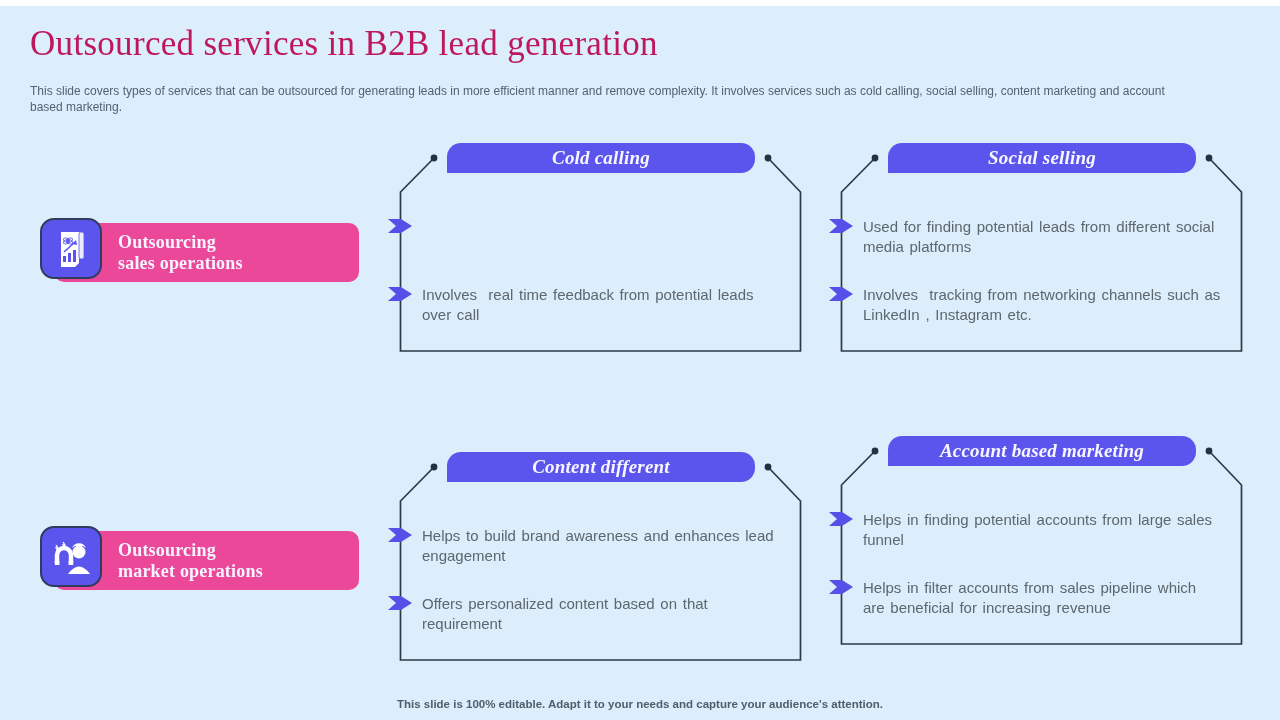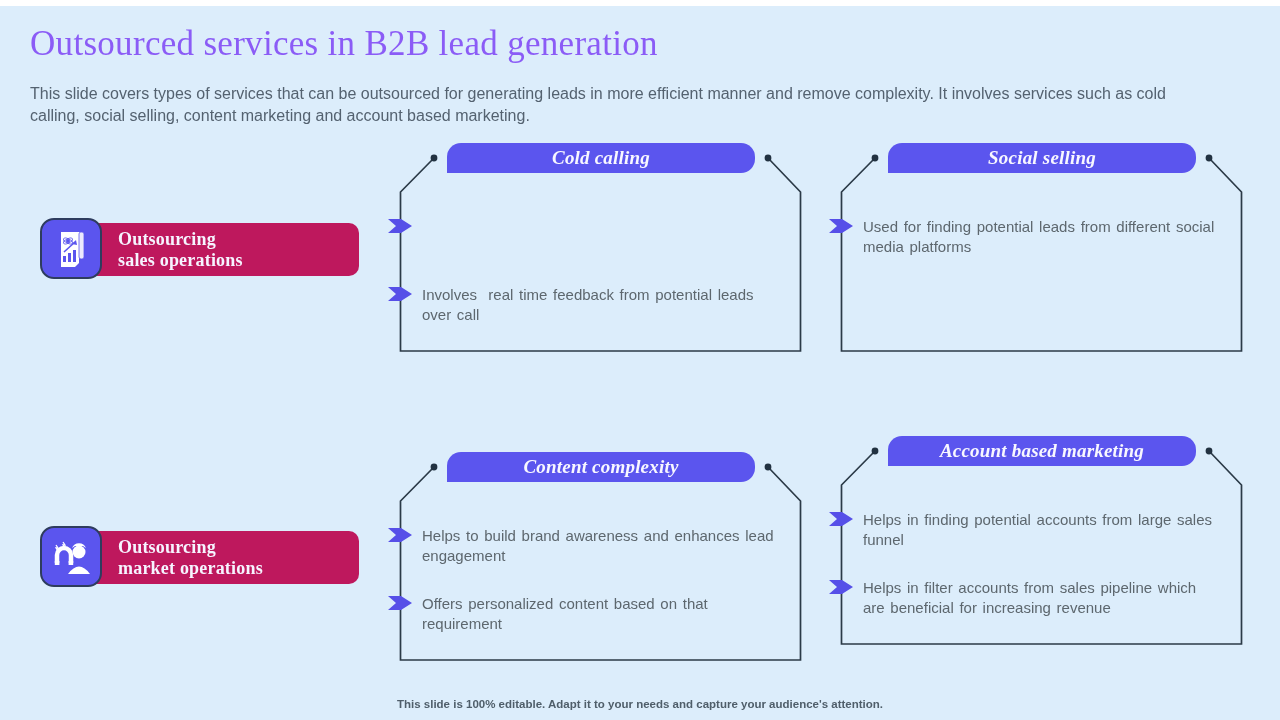--- a/index.html
+++ b/index.html
@@ -10,32 +10,32 @@
     position:relative; width:1280px; height:720px;
     background:#dcedfb; overflow:hidden;
   }
   .top-strip {
     position:absolute; left:0; top:0; width:1280px; height:6px; background:#ffffff;
   }
 
   .title {
     position:absolute; left:30px; top:24px;
     font-family:"Liberation Serif", serif;
-    font-size:35px; font-weight:400; color:#8b5cf6; letter-spacing:.3px;
+    font-size:35px; font-weight:400; color:#be185d; letter-spacing:.3px;
   }
   .subtitle {
     position:absolute; left:30px; top:83px; width:1148px;
-    font-size:16px; line-height:1.35; color:#546270;
+    font-size:12px; line-height:1.35; color:#546270;
   }
 
   
   .badge { position:absolute; left:40px; width:319px; height:61px; }
   .badge-bar {
-    position:absolute; left:14px; top:5px; width:305px; height:53px;
-    background:#be185d; border-radius:10px;
+    position:absolute; left:14px; top:5px; width:305px; height:59px;
+    background:#ec4899; border-radius:10px;
     display:flex; flex-direction:column; justify-content:center;
     padding-left:64px;
   }
   .badge-bar .line {
     font-family:"Liberation Serif", serif; font-weight:700;
     font-size:18px; line-height:21px; color:#f6f4ff; letter-spacing:.2px;
   }
   .badge-tile {
     position:absolute; left:0; top:0; width:62px; height:61px;
     background:#5b55ee; border:2px solid #2e3c5e; border-radius:14px;
@@ -143,29 +143,35 @@
       <circle cx="35" cy="15" r="3.4" fill="#223241"></circle>
       <circle cx="369" cy="15" r="3.4" fill="#223241"></circle>
     </svg>
     <div class="pill">Social selling</div>
     <div class="bullet bullet-1">
       <svg class="arrow" viewBox="0 0 24 16">
           <polygon points="0,1 13,1 24,8 13,15 0,15 8,8" fill="#564fe8"></polygon>
         </svg>
       <span class="bullet-text">Used for finding potential leads from different social media platforms</span>
     </div>
+    <div class="bullet bullet-2">
+      <svg class="arrow" viewBox="0 0 24 16">
+          <polygon points="0,1 13,1 24,8 13,15 0,15 8,8" fill="#564fe8"></polygon>
+        </svg>
+      <span class="bullet-text">Involves  tracking from networking channels such as LinkedIn , Instagram etc.</span>
+    </div>
   </div>
 
   <div class="panel" style="left:399px; top:452px">
     <svg class="outline" viewBox="0 0 403 210">
       <path d="M35 15 L1.5 49 L1.5 208 L401.5 208 L401.5 49 L369 15" fill="none" stroke="#2b3a47" stroke-width="1.7"></path>
       <circle cx="35" cy="15" r="3.4" fill="#223241"></circle>
       <circle cx="369" cy="15" r="3.4" fill="#223241"></circle>
     </svg>
-    <div class="pill">Content complexity</div>
+    <div class="pill">Content different</div>
     <div class="bullet bullet-1">
       <svg class="arrow" viewBox="0 0 24 16">
           <polygon points="0,1 13,1 24,8 13,15 0,15 8,8" fill="#564fe8"></polygon>
         </svg>
       <span class="bullet-text">Helps to build brand awareness and enhances lead engagement</span>
     </div>
     <div class="bullet bullet-2">
       <svg class="arrow" viewBox="0 0 24 16">
           <polygon points="0,1 13,1 24,8 13,15 0,15 8,8" fill="#564fe8"></polygon>
         </svg>

